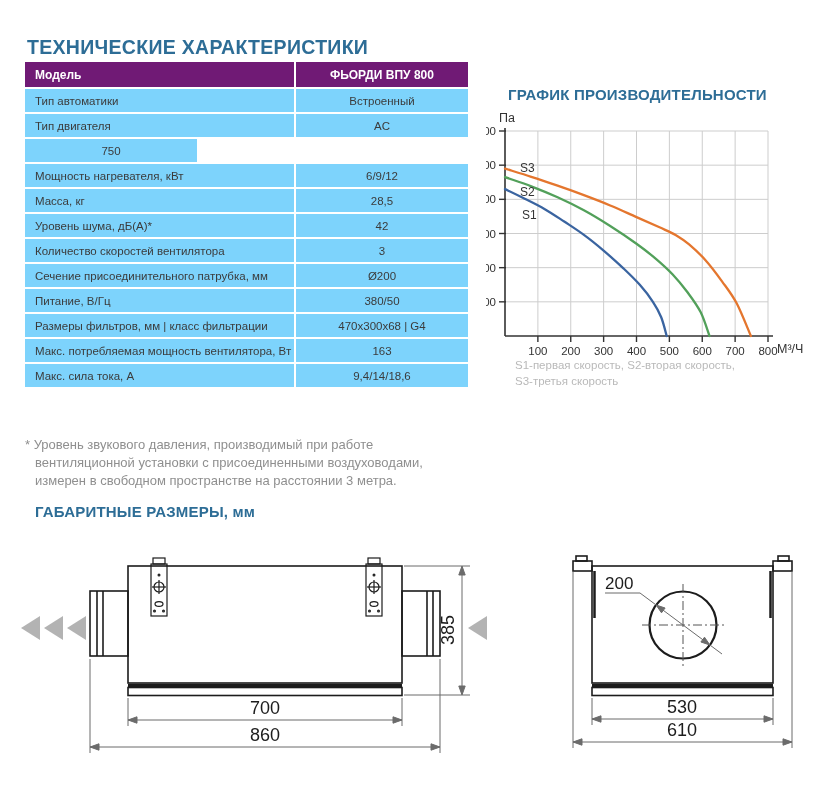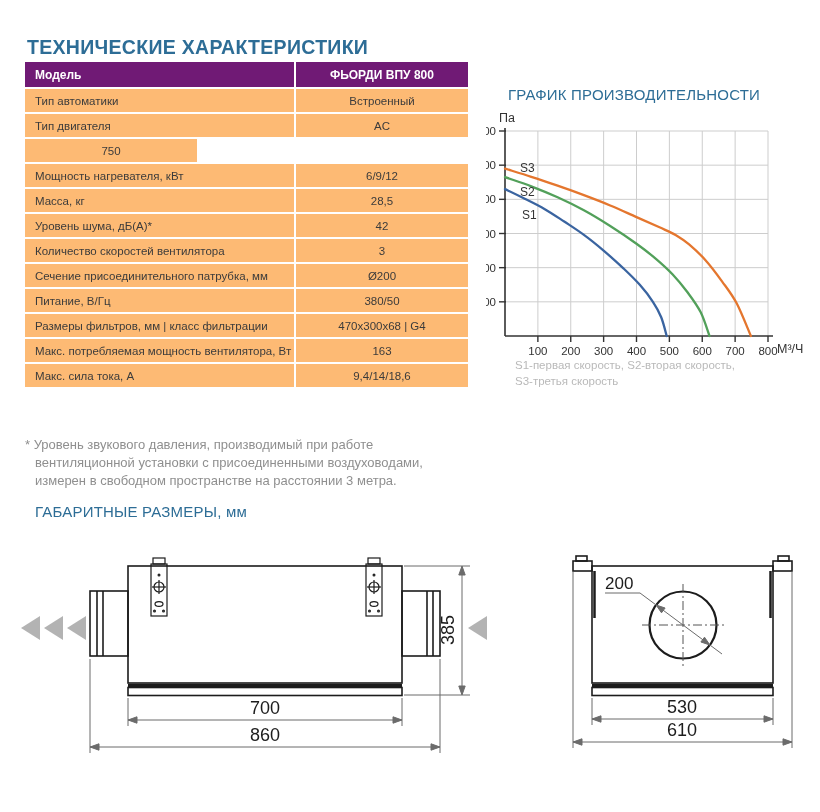--- a/index.html
+++ b/index.html
@@ -5,28 +5,28 @@
   html,body{margin:0;padding:0;}
   body{
     width:820px;height:812px;position:relative;background:#ffffff;
     font-family:"Liberation Sans", sans-serif;overflow:hidden;
   }
   .abs{position:absolute;}
   h1.sec-title{
     margin:0;font-size:19.5px;font-weight:bold;color:#2d6d96;letter-spacing:.3px;
   }
   h2.sec-title{
-    margin:0;font-size:15px;font-weight:normal;color:#2d6d96;letter-spacing:.2px;
+    margin:0;font-size:15px;font-weight:bold;color:#2d6d96;letter-spacing:.2px;
   }
   h2.dims{font-size:15px;}
   
   .spec-table{left:25px;top:62px;width:445px;}
   .spec-row{display:flex;margin-bottom:2px;}
   .spec-row .cell{
-    background:#fdba74;height:23px;display:flex;align-items:center;
+    background:#7dd3fc;height:23px;display:flex;align-items:center;
     font-size:11.5px;color:#3b3b3b;white-space:nowrap;
   }
   .spec-row .param{width:259px;padding-left:10px;margin-right:2px;}
   .spec-row .value{width:172px;justify-content:center;}
   .spec-row.header .cell{background:#701a75;color:#ffffff;font-weight:bold;height:25px;font-size:12px;}
   
   .footnote{
     left:25px;top:436px;width:432px;margin:0;
     font-size:13px;line-height:1.38;color:#8f8f8f;
     padding-left:10px;text-indent:-10px;

